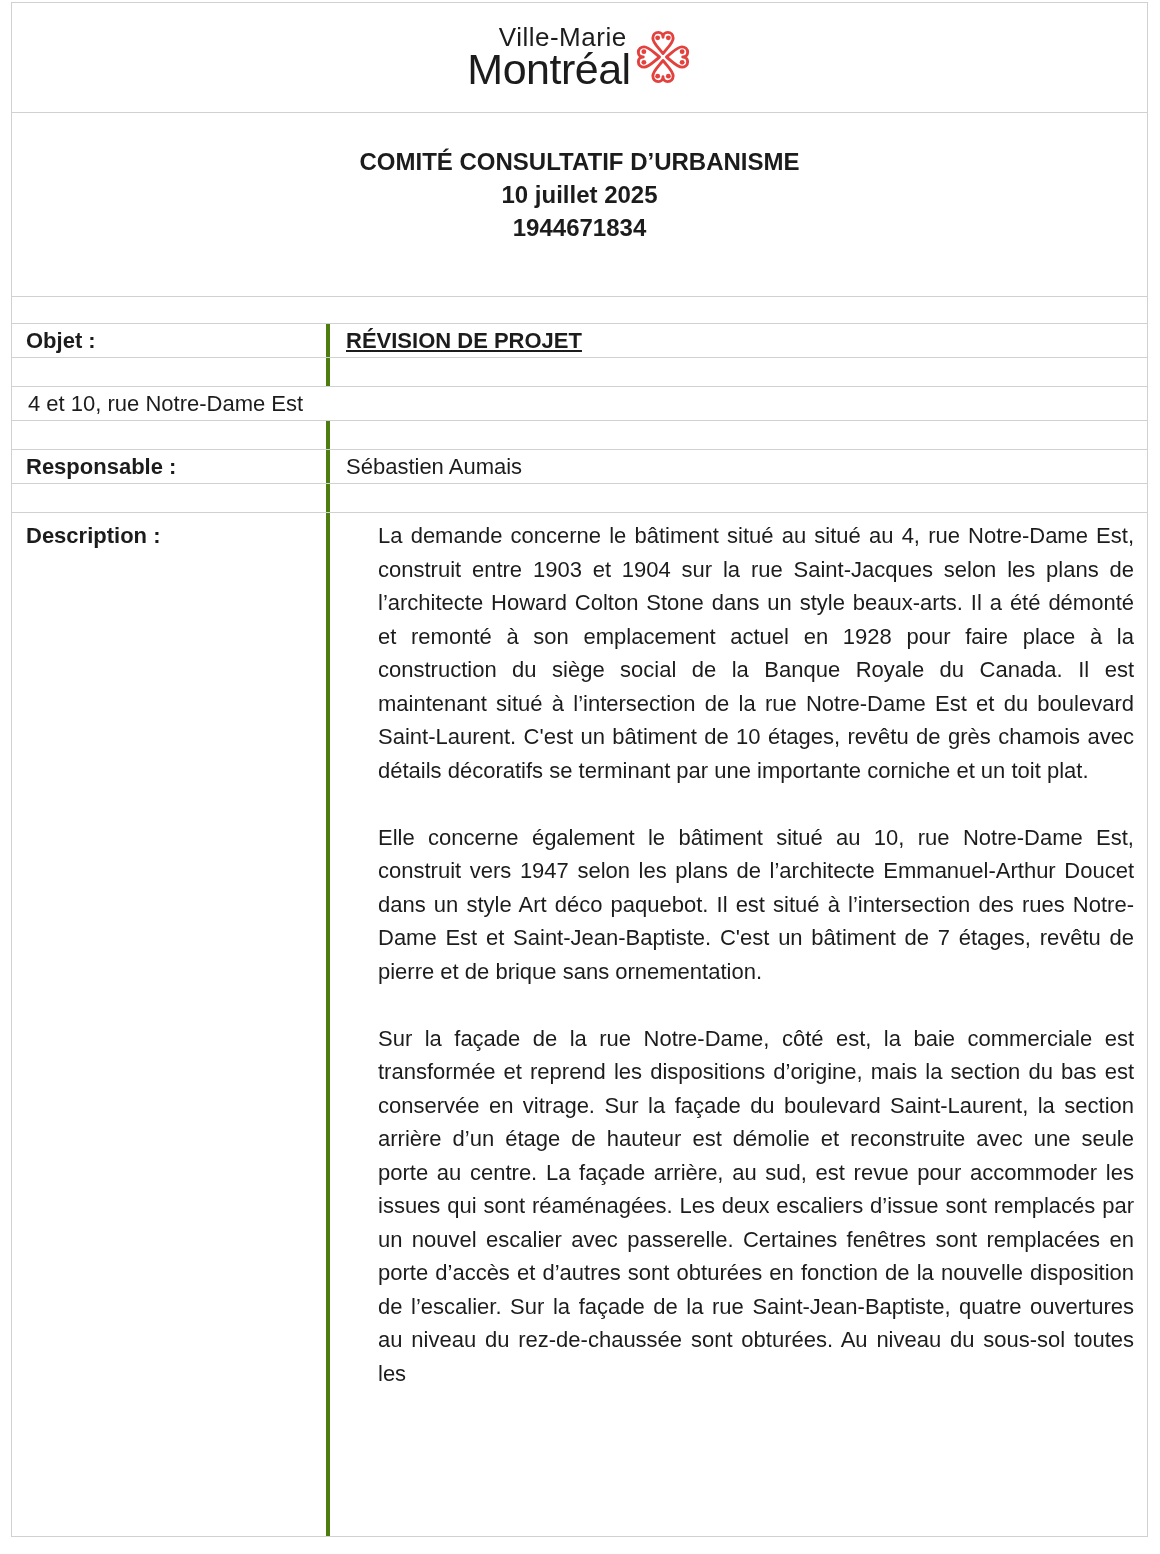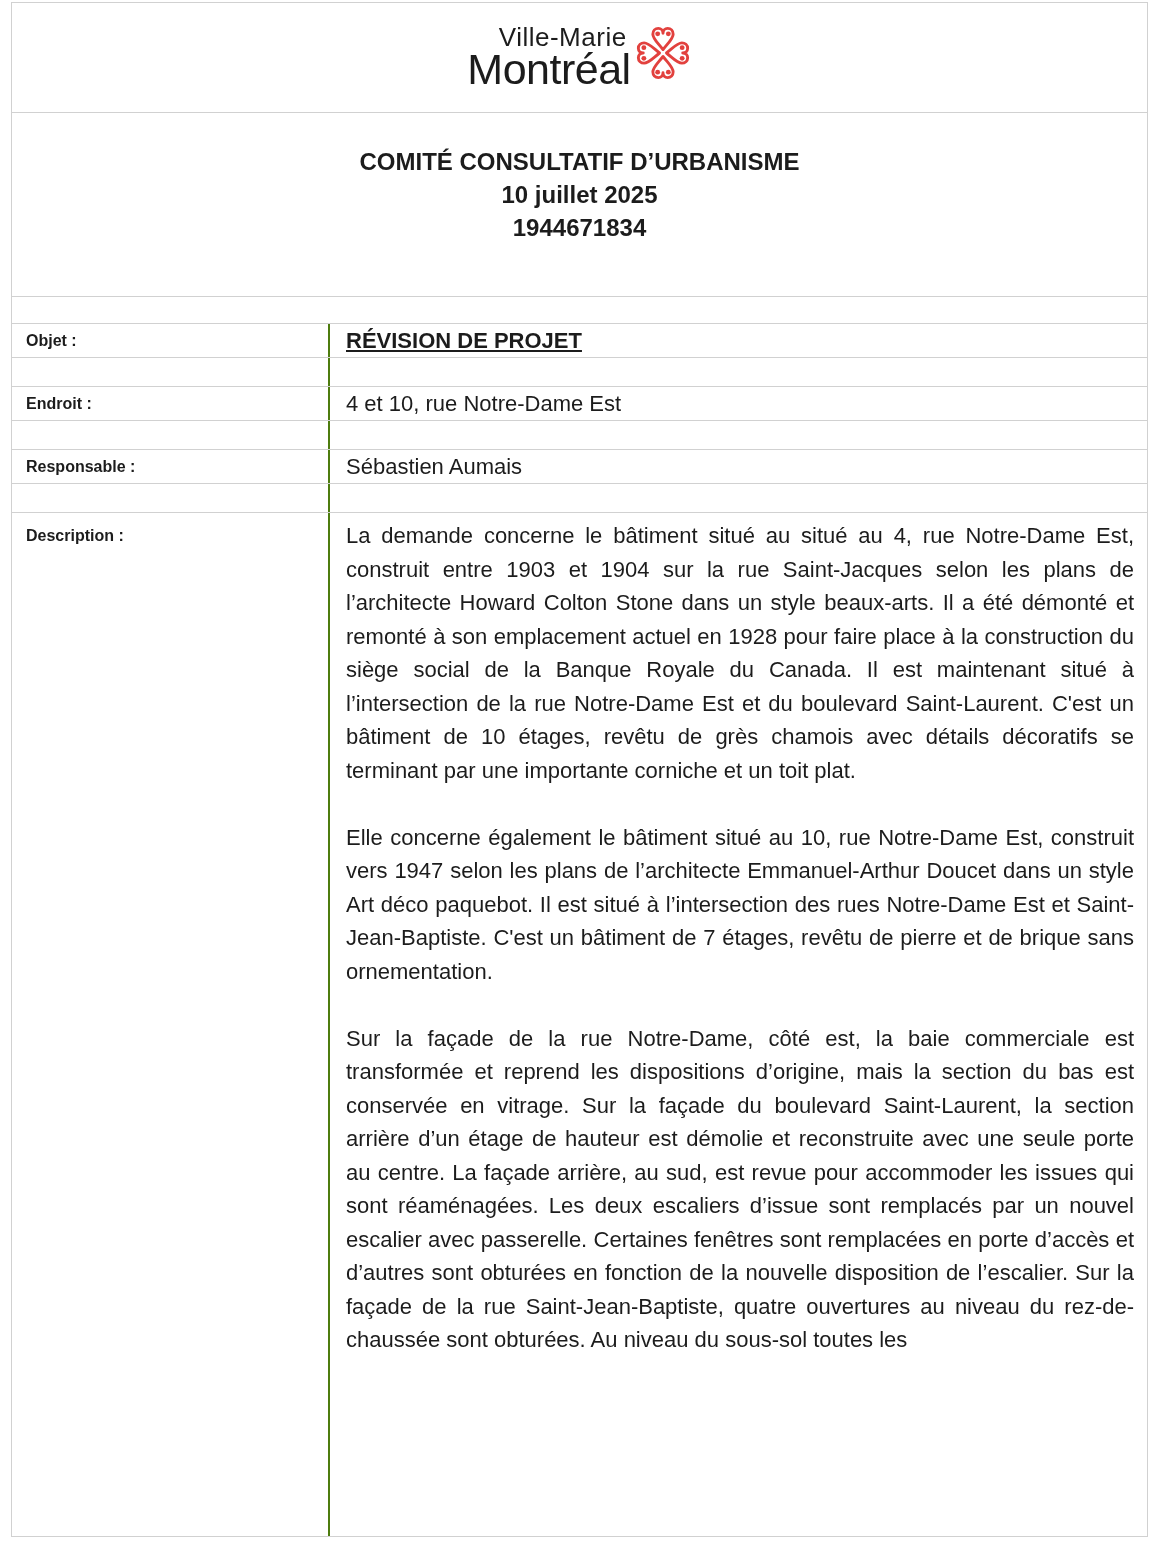--- a/index.html
+++ b/index.html
@@ -12,47 +12,47 @@
   }
   .doc {
     position: absolute; left: 11px; top: 2px; width: 1137px;
     border: 1px solid #d1d1d1;
     background: #ffffff;
   }
   .cell { border-bottom: 1px solid #d1d1d1; }
 
   
   .logo-cell { height: 110px; display: flex; align-items: center; justify-content: center; }
-  .logo { display: flex; align-items: flex-start; }
+  .logo { display: flex; align-items: center; }
   .logo-text { display: flex; flex-direction: column; align-items: flex-end; }
   .logo-line1 { font-size: 26px; letter-spacing: 0.5px; margin-right: 4px; line-height: 1.05; }
   .logo-line2 { font-size: 43px; font-weight: 400; letter-spacing: -0.5px; margin-top: -3px; line-height: 1.0; }
   .rosette { margin-left: 3px; display: block; }
 
   
   .title-cell { height: 184px; text-align: center; font-weight: 700; font-size: 24px; line-height: 33px; padding-top: 32px; }
 
   .spacer-cell { height: 27px; }
 
   
   .trow { display: flex; border-bottom: 1px solid #d1d1d1; }
   .tlabel {
     width: 318px; flex: 0 0 318px;
-    border-right: 2px solid #4d7c0f;
-    font-weight: 700; font-size: 16px;
+    border-right: 4px solid #4d7c0f;
+    font-weight: 700; font-size: 22px;
     padding-left: 14px;
   }
   .tvalue { flex: 1; font-size: 22px; padding-left: 16px; padding-right: 13px; }
   .trow.field { height: 34px; }
   .trow.field .tlabel, .trow.field .tvalue { line-height: 33px; }
   .trow.empty { height: 29px; }
   .trow.desc { height: 1023px; border-bottom: none; overflow: hidden; }
   .trow.desc .tlabel { padding-top: 6px; line-height: 33.5px; }
   .trow.desc .tvalue { padding-top: 6px; }
-  .trow.desc .tvalue p { text-align: justify; line-height: 33.5px; }
+  .trow.desc .tvalue p { text-align: justify; line-height: 33.5px; margin-left: 32px; }
   .trow.desc .tvalue p + p { margin-top: 33.5px; }
   .bold { font-weight: 700; text-decoration: underline; }
 </style>
 </head>
 <body>
 
 <div class="doc">
 
   <div class="cell logo-cell">
     <div class="logo">
@@ -87,21 +87,20 @@
   <div class="trow field">
     <div class="tlabel">Objet :</div>
     <div class="tvalue bold">RÉVISION DE PROJET</div>
   </div>
   <div class="trow empty">
     <div class="tlabel"></div>
     <div class="tvalue"></div>
   </div>
 
   <div class="trow field">
-    <div class="tlabel">Endroit :</div>
     <div class="tvalue">4 et 10, rue Notre-Dame Est</div>
   </div>
   <div class="trow empty">
     <div class="tlabel"></div>
     <div class="tvalue"></div>
   </div>
 
   <div class="trow field">
     <div class="tlabel">Responsable :</div>
     <div class="tvalue">Sébastien Aumais</div>

